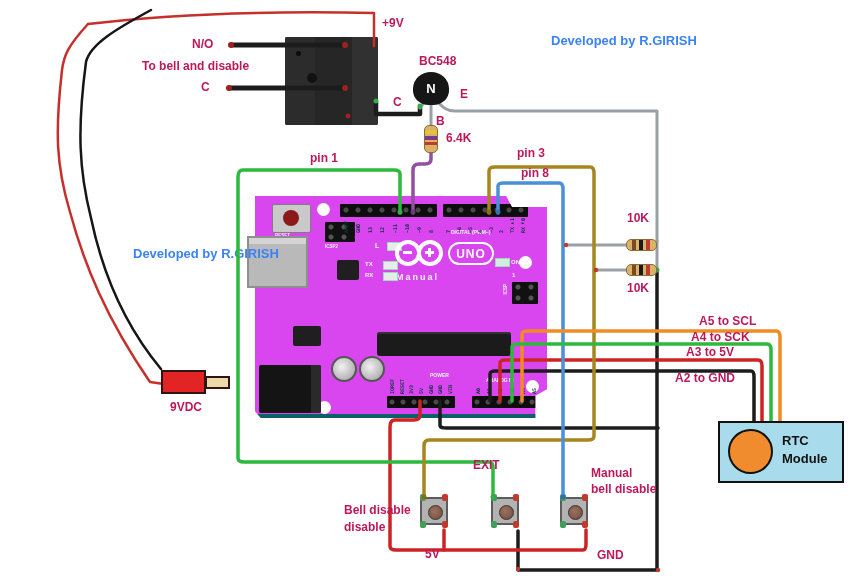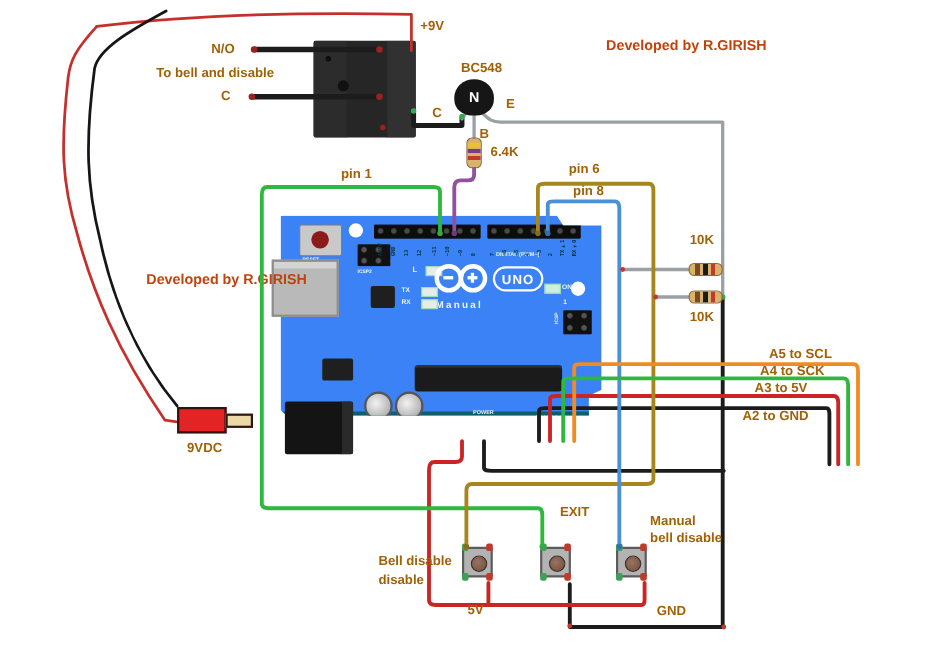--- a/index.html
+++ b/index.html
@@ -1,25 +1,25 @@
 <!DOCTYPE html>
 <html><head>
 <meta charset="utf-8">
 <style>
   html,body{margin:0;padding:0;background:#fff}
   #stage{position:relative;width:851px;height:588px;background:#ffffff;overflow:hidden;
          font-family:"Liberation Sans",sans-serif}
-  .lbl{position:absolute;font:700 12px "Liberation Sans",sans-serif;color:#a16207;
+  .lbl{position:absolute;font:700 12px "Liberation Sans",sans-serif;color:#be185d;
        white-space:nowrap;z-index:5;line-height:14px}
-  .credit{position:absolute;font:700 13px "Liberation Sans",sans-serif;color:#c2410c;
+  .credit{position:absolute;font:700 13px "Liberation Sans",sans-serif;color:#3b82f6;
           white-space:nowrap;z-index:5}
   .credit.mid{z-index:3}
   svg#wires{position:absolute;left:0;top:0;z-index:4;pointer-events:none}
   
-  #board{position:absolute;left:255px;top:196px;width:292px;height:182px;background:#3b82f6;
+  #board{position:absolute;left:255px;top:196px;width:292px;height:222px;background:#d946ef;
          z-index:1;clip-path:polygon(0 0,86% 0,88% 5%,100% 5%,100% 87%,96% 90%,96% 100%,2% 100%,0 97%);
          box-shadow:inset 0 -4px 0 #0d5f6b}
   #board .hole{position:absolute;width:13px;height:13px;border-radius:50%;background:#fff}
   .hdr{position:absolute;height:13px;background:#0d0d0d;border-radius:1px;
        background-image:radial-gradient(circle at 6px 6px,#4a4a4a 2px,#0d0d0d 3px);background-size:12px 13px}
   .hdrB{position:absolute;height:12px;background:#0d0d0d;border-radius:1px;
         background-image:radial-gradient(circle at 5px 6px,#4a4a4a 2px,#0d0d0d 3px);background-size:11px 12px}
   .vlabels{position:absolute;display:flex;justify-content:space-around;z-index:2}
   .vlabels span{writing-mode:vertical-rl;transform:rotate(180deg);
                 font:700 5px "DejaVu Sans Mono",monospace;color:#0a343c}
@@ -260,46 +260,51 @@
     <div class="knob"></div>
   </div>
   <div class="pushbtn" style="left:560px;top:497px">
     <div class="pin tl g"></div>
       <div class="pin tr r"></div>
     <div class="pin bl g"></div>
       <div class="pin br r"></div>
     <div class="knob"></div>
   </div>
 
+  <div id="rtc">
+    <div class="batt"></div>
+    <div class="t" style="top:10px">RTC</div>
+    <div class="t" style="top:28px">Module</div>
+  </div>
 
   <div id="vplug"></div>
   <div id="vtip"></div>
 
   <div class="credit" style="left:551px;top:33px">Developed by R.GIRISH</div>
   <div class="credit mid" style="left:133px;top:246px">Developed by R.GIRISH</div>
 
   <div class="lbl" style="left:192px;top:37px">N/O</div>
   <div class="lbl" style="left:142px;top:59px">To bell and disable</div>
   <div class="lbl" style="left:201px;top:80px">C</div>
   <div class="lbl" style="left:382px;top:16px">+9V</div>
   <div class="lbl" style="left:419px;top:54px">BC548</div>
   <div class="lbl" style="left:393px;top:95px">C</div>
   <div class="lbl" style="left:460px;top:87px">E</div>
   <div class="lbl" style="left:436px;top:114px">B</div>
   <div class="lbl" style="left:446px;top:131px">6.4K</div>
   <div class="lbl" style="left:310px;top:151px">pin 1</div>
-  <div class="lbl" style="left:517px;top:146px">pin 6</div>
+  <div class="lbl" style="left:517px;top:146px">pin 3</div>
   <div class="lbl" style="left:521px;top:166px">pin 8</div>
   <div class="lbl" style="left:627px;top:211px">10K</div>
   <div class="lbl" style="left:627px;top:281px">10K</div>
   <div class="lbl" style="left:699px;top:314px">A5 to SCL</div>
   <div class="lbl" style="left:691px;top:330px">A4 to SCK</div>
   <div class="lbl" style="left:686px;top:345px">A3 to 5V</div>
   <div class="lbl" style="left:675px;top:371px">A2 to GND</div>
   <div class="lbl" style="left:170px;top:400px">9VDC</div>
-  <div class="lbl" style="left:509px;top:458px">EXIT</div>
+  <div class="lbl" style="left:473px;top:458px">EXIT</div>
   <div class="lbl" style="left:591px;top:466px">Manual</div>
   <div class="lbl" style="left:591px;top:482px">bell disable</div>
   <div class="lbl" style="left:344px;top:503px">Bell disable</div>
   <div class="lbl" style="left:344px;top:520px">disable</div>
   <div class="lbl" style="left:425px;top:547px">5V</div>
   <div class="lbl" style="left:597px;top:548px">GND</div>
 </div>
 
 </body></html>

